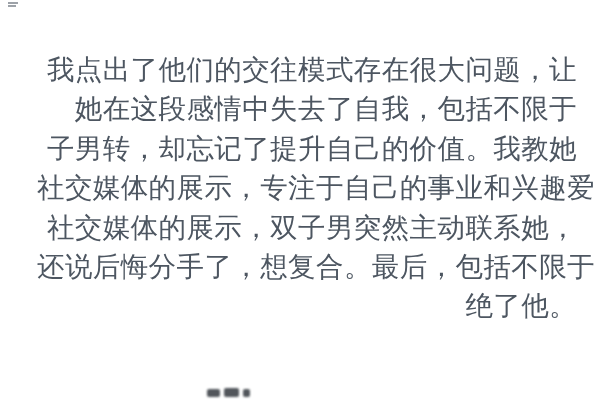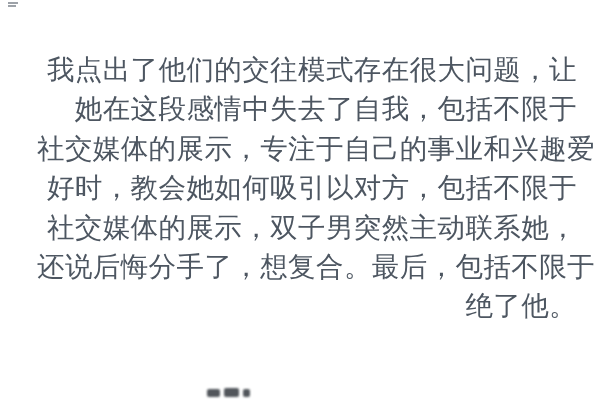--- a/index.html
+++ b/index.html
@@ -77,22 +77,22 @@
 <div class="canvas">
 
   <div class="fragment-top">
     <span class="bar"></span>
     <span class="bar"></span>
   </div>
 
   <div class="paragraph">
     <div class="line">我点出了他们的交往模式存在很大问题，让</div>
     <div class="line">她在这段感情中失去了自我，包括不限于</div>
+    <div class="line">子男转，却忘记了提升自己的价值。我教她</div>
     <div class="line">社交媒体的展示，专注于自己的事业和兴趣爱</div>
-    <div class="line">好时，教会她如何吸引以对方，包括不限于</div>
     <div class="line">社交媒体的展示，双子男突然主动联系她，</div>
     <div class="line">还说后悔分手了，想复合。最后，包括不限于</div>
     <div class="line">绝了他。</div>
   </div>
 
   <div class="fragment-bottom">
     <span class="blob b1"></span>
     <span class="blob b2"></span>
     <span class="blob b3"></span>
   </div>

